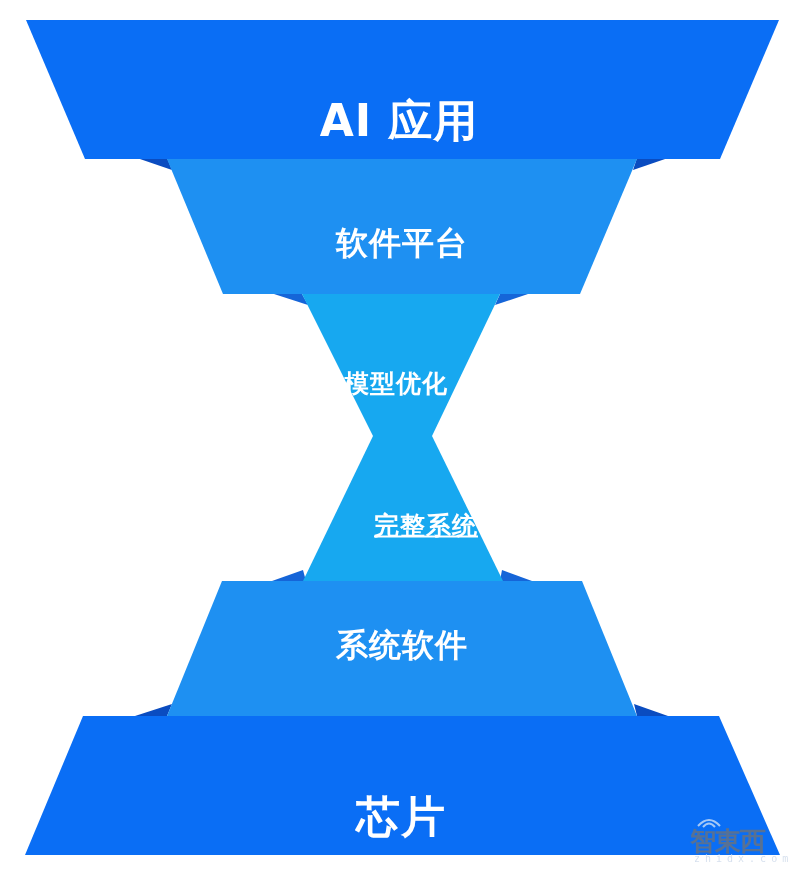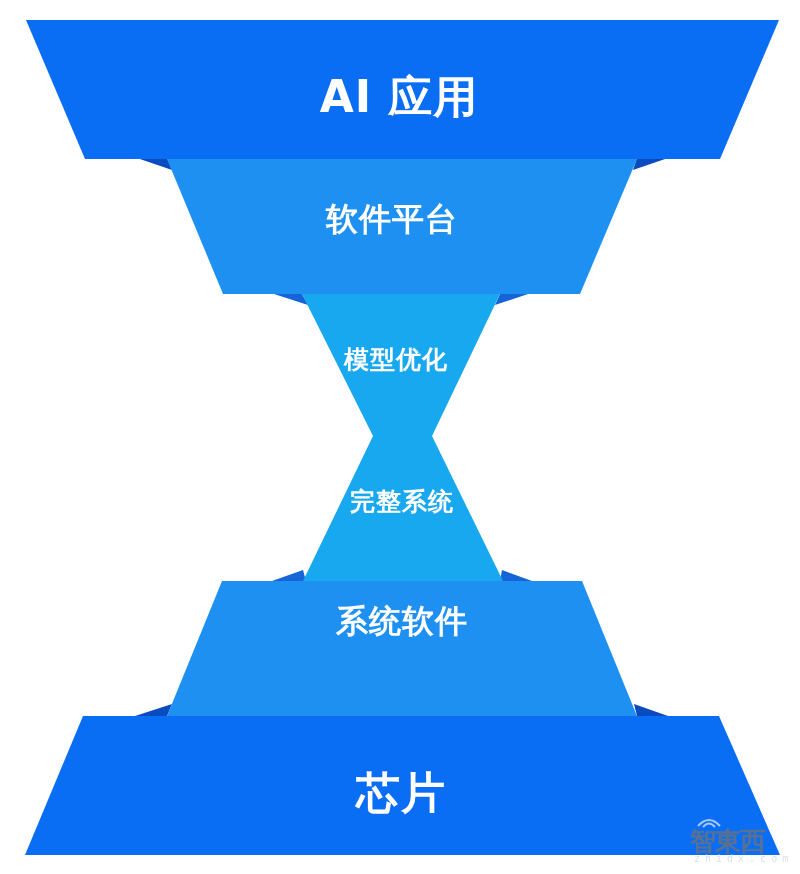--- a/index.html
+++ b/index.html
@@ -1,18 +1,18 @@
 <!DOCTYPE html>
 <html><head>
 <meta charset="utf-8">
 <style>
   html, body { margin:0; padding:0; background:#ffffff; }
   body { width:800px; height:874px; position:relative; overflow:hidden; font-family:"DejaVu Sans", "Liberation Sans", sans-serif; }
   #diagram { position:absolute; left:0; top:0; width:800px; height:874px; }
-  .lbl { position:absolute; color:#ffffff; font-weight:bold; text-align:center; white-space:nowrap; transform:translate(-50%,-50%); letter-spacing:1px; }
+  .lbl { position:absolute; color:#ffffff; font-weight:bold; text-align:center; white-space:nowrap; transform:translate(-50%,-50%); letter-spacing:1px;margin-top:24px; }
   .l-top { font-size:44px; }
   .l-mid { font-size:32px; }
   .l-waist { font-size:25px; }
   .watermark { position:absolute; left:690px; top:820px; width:92px; height:44px; opacity:0.75; }
   .wm-text { position:absolute; left:0; top:4px; font-size:26px; color:#737373; font-weight:bold; letter-spacing:-1px; }
   .wm-sub { position:absolute; left:4px; top:33px; font-size:10px; color:#c9d6e8; letter-spacing:5px; font-family:"DejaVu Sans Mono", monospace; }
   .wm-icon { position:absolute; left:4px; top:-6px; }
 </style>
 </head>
 <body>
@@ -32,23 +32,23 @@
   <polygon points="373,436 432,436 503,581 303,581" fill="#17A8F0"></polygon>
 
   <polygon points="167,159 637,159 580,294 223,294" fill="#1E90F2"></polygon>
   <polygon points="222,581 582,581 637,716 167,716" fill="#1E90F2"></polygon>
 
   <polygon points="26,20 779,20 720,159 85,159" fill="#0A6EF5"></polygon>
   <polygon points="83,716 719,716 780,855 25,855" fill="#0A6EF5"></polygon>
 </svg>
 
 <div class="lbl l-top" style="left:399px;top:97px;">AI 应用</div>
-<div class="lbl l-mid" style="left:392px;top:220px;">软件平台</div>
+<div class="lbl l-mid" style="left:402px;top:220px;">软件平台</div>
 <div class="lbl l-waist" style="left:396px;top:359px;">模型优化</div>
-<div class="lbl l-waist" style="left:402px;top:501px;">完整系统</div>
+<div class="lbl l-waist" style="left:426px;top:501px;text-decoration:underline;">完整系统</div>
 <div class="lbl l-mid" style="left:402px;top:622px;">系统软件</div>
 <div class="lbl l-top" style="left:401px;top:793px;">芯片</div>
 
 <div class="watermark">
   <svg class="wm-icon" width="30" height="14" viewBox="0 0 30 14">
     <path d="M4 12 Q15 0 26 12" fill="none" stroke="#d9e6f7" stroke-width="2"></path>
     <path d="M9 13 Q15 6 21 13" fill="none" stroke="#d9e6f7" stroke-width="2"></path>
   </svg>
   <span class="wm-text">智東西</span>
   <span class="wm-sub">zhidx.com</span>

